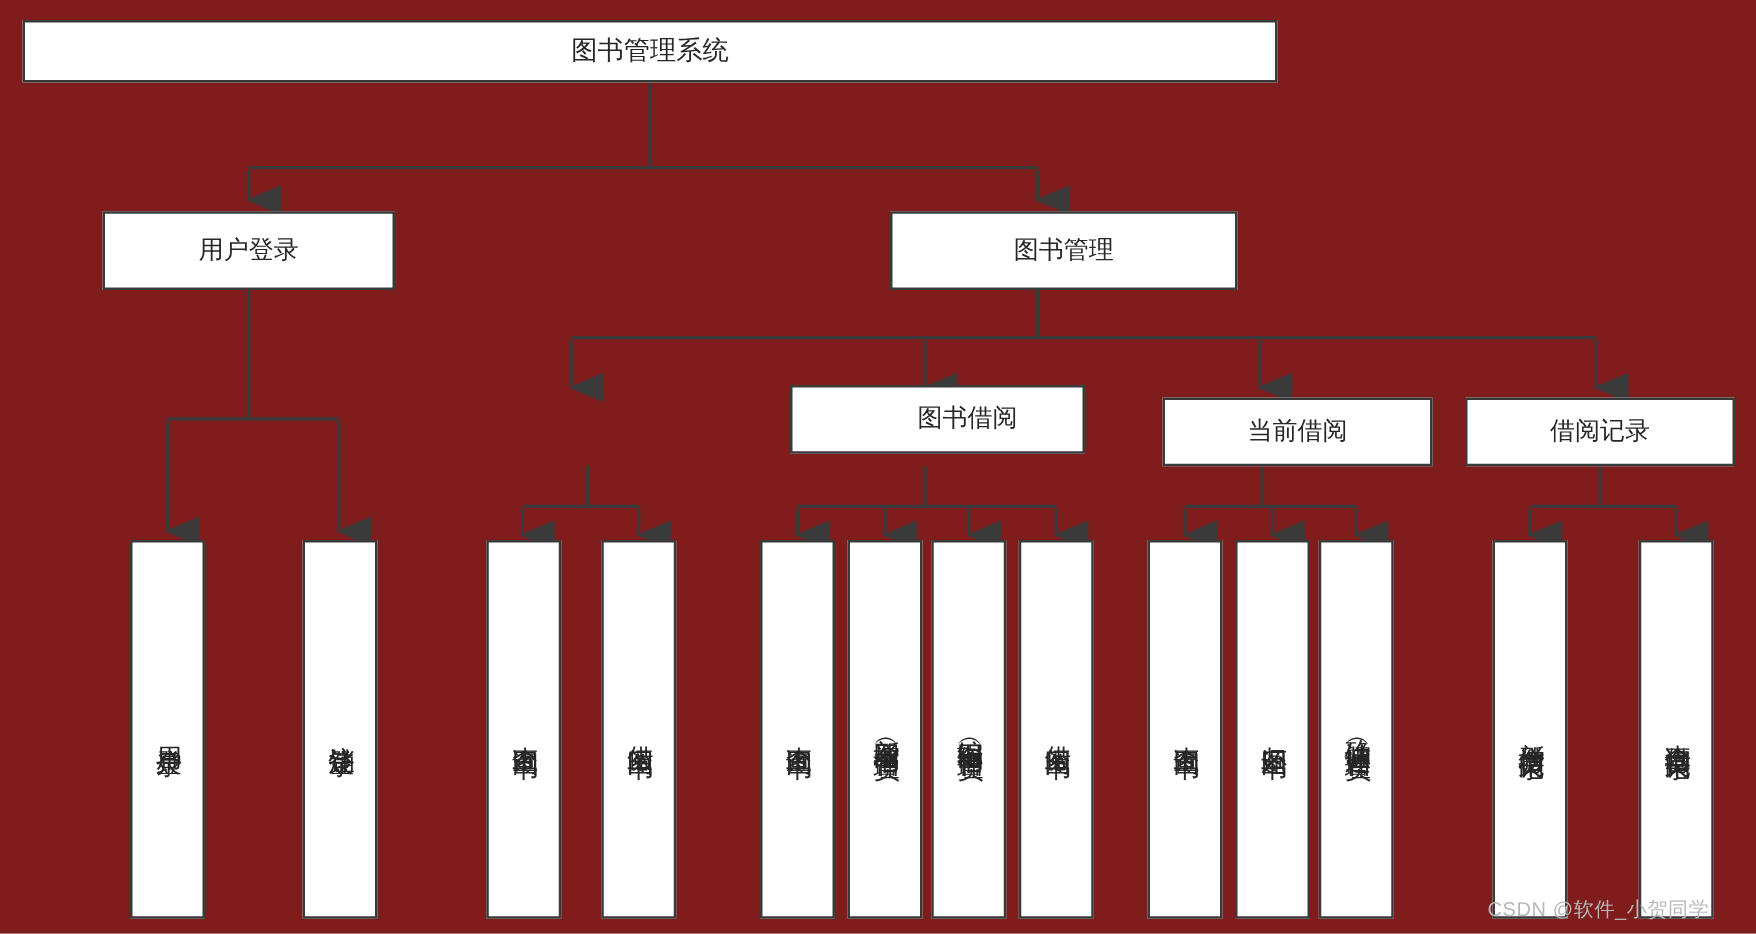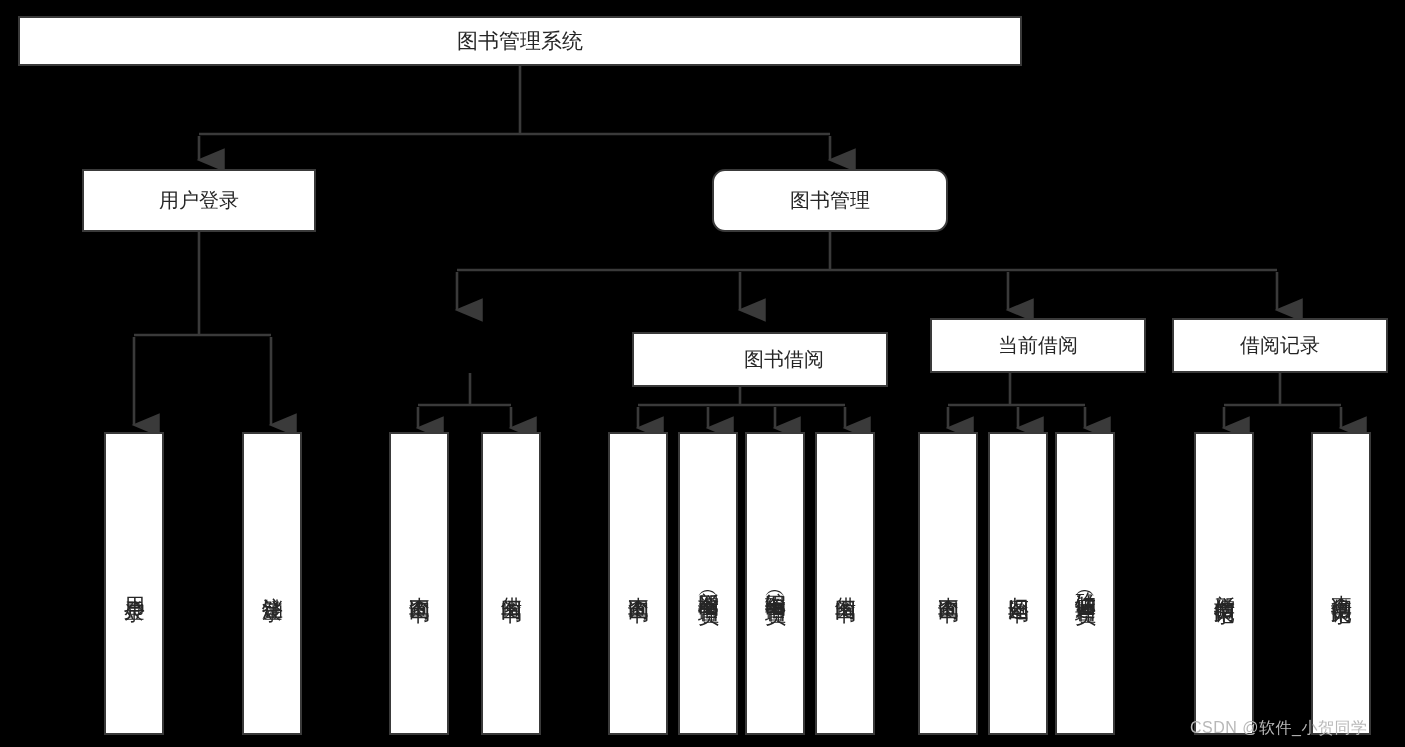--- a/index.html
+++ b/index.html
@@ -7,21 +7,21 @@
     padding: 0;
     background: #ffffff;
   }
   body {
     font-family: "Liberation Sans", "DejaVu Sans", sans-serif;
   }
   #canvas {
     position: relative;
     width: 1405px;
     height: 747px;
-    background: #000000;
+    background: #7f1d1d;
     overflow: hidden;
   }
   svg.wires {
     position: absolute;
     left: 0;
     top: 0;
     width: 1405px;
     height: 747px;
     pointer-events: none;
   }
@@ -125,25 +125,25 @@
     </g>
   </svg>
 
   <div class="node root" style="left:18px; top:16px; width:1004px; height:50px;">
     <span class="label">图书管理系统</span>
   </div>
 
   <div class="node mid" style="left:82px; top:169px; width:234px; height:63px;">
     <span class="label">用户登录</span>
   </div>
-  <div class="node mid" style="left:712px; top:169px; width:236px; height:63px;border-radius:13px;">
+  <div class="node mid" style="left:712px; top:169px; width:278px; height:63px;">
     <span class="label">图书管理</span>
   </div>
 
-  <div class="node mid" style="left:632px; top:332px; width:256px; height:55px;padding-left:48px;">
+  <div class="node mid" style="left:632px; top:308px; width:236px; height:55px;padding-left:48px;">
     <span class="label">图书借阅</span>
   </div>
   <div class="node mid" style="left:902px; top:318px; width:216px; height:55px;margin-left:28px;">
     <span class="label">当前借阅</span>
   </div>
   <div class="node mid" style="left:1172px; top:318px; width:216px; height:55px;">
     <span class="label">借阅记录</span>
   </div>
 
   <div class="node leaf" style="left:104px; top:432px; width:60px; height:303px;">

